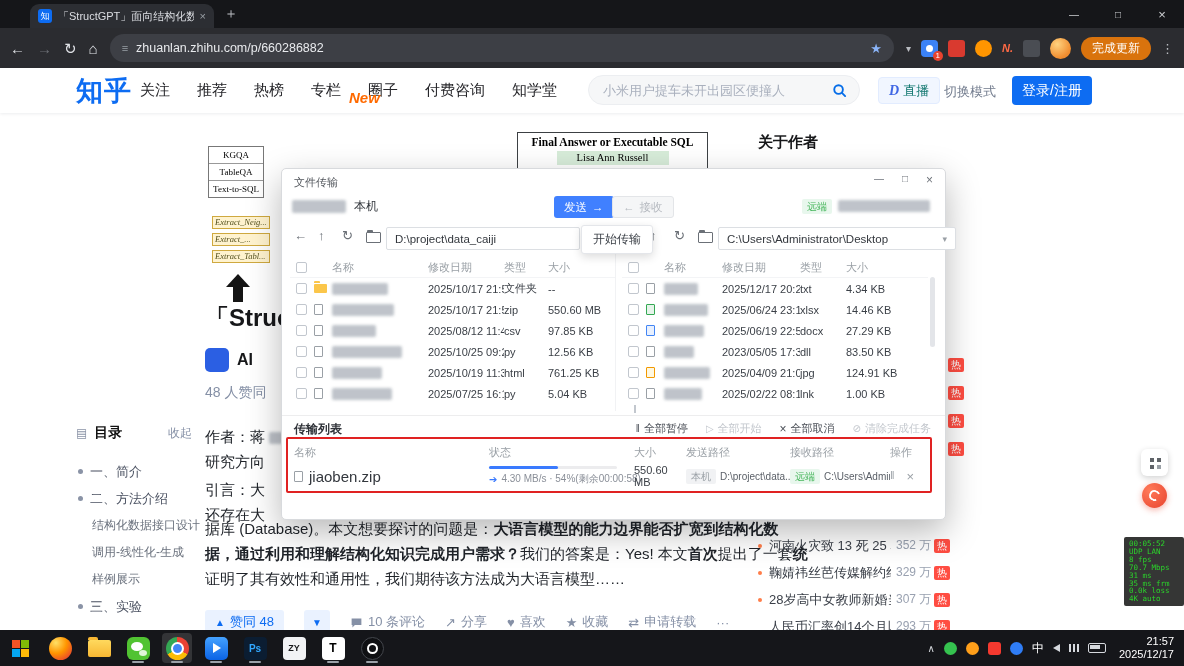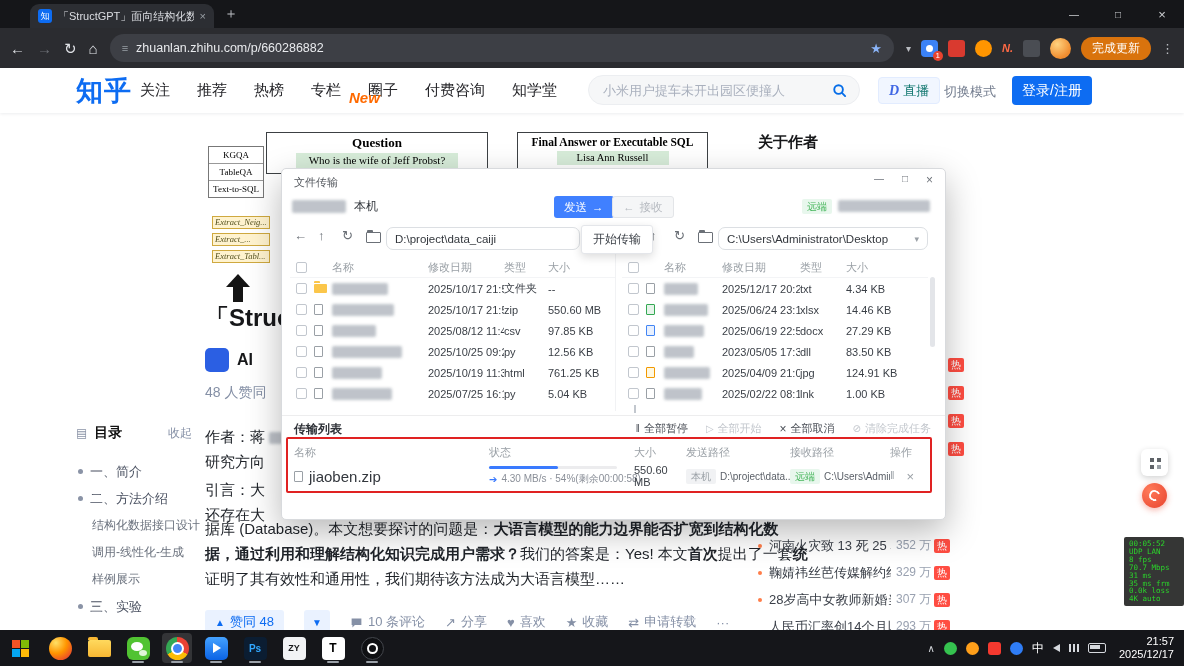--- a/index.html
+++ b/index.html
@@ -128,21 +128,21 @@
   .btn-send{position:absolute;left:272px;top:27px;height:22px;background:#4080ff;color:#fff;border-radius:3px;display:flex;align-items:center;gap:5px;padding:0 10px;font-size:11.5px}
   .btn-recv{position:absolute;left:330px;top:27px;height:22px;background:#f5f6f7;border:1px solid #e3e5e8;color:#b6bac0;border-radius:3px;display:flex;align-items:center;gap:5px;padding:0 10px;font-size:11.5px;box-sizing:border-box}
   .chip{display:inline-block;font-size:10px;line-height:15px;padding:0 5px;border-radius:2px}
   .chip.green{background:#e8f7ed;color:#49b75e}
   .chip.gray{background:#f1f2f4;color:#9aa0a6}
   .r-chip{position:absolute;left:520px;top:30px}
   .r-blur{position:absolute;left:556px;top:31px;width:92px;height:12px}
   .tool-ic{position:absolute;top:60px;color:#6b7077;font-size:13px;line-height:1}
   .fico{position:absolute;top:63px;width:13px;height:9px;border:1px solid #6b7077;border-radius:1px}
   .fico::before{content:"";position:absolute;top:-3px;left:0;width:6px;height:2px;background:#6b7077;border-radius:1px 1px 0 0}
-  .path-box{position:absolute;top:58px;height:23px;border:1px solid #dcdfe3;border-radius:7px;display:flex;align-items:center;padding:0 8px;box-sizing:border-box;font-size:11.5px;color:#33373d;background:#fff}
+  .path-box{position:absolute;top:58px;height:23px;border:1px solid #dcdfe3;border-radius:2px;display:flex;align-items:center;padding:0 8px;box-sizing:border-box;font-size:11.5px;color:#33373d;background:#fff}
   .path-box .pv{flex:1;white-space:n owrap;overflow:hidden}
   .path-box .chev{color:#9aa0a6;font-size:9px;margin-left:6px}
   .tooltip{position:absolute;left:299px;top:56px;background:#fff;border:1px solid #e4e6ea;border-radius:3px;box-shadow:0 3px 10px rgba(0,0,0,.14);padding:5px 11px;font-size:12px;color:#3a3f46;z-index:10}
   .pane-sep{position:absolute;left:333px;top:56px;width:1px;height:186px;background:#f1f2f4}
   .fhead,.frow{display:grid;align-items:center}
   .pane-left .fhead,.pane-left .frow{grid-template-columns:24px 18px 96px 76px 44px 1fr}
   .pane-right .fhead,.pane-right .frow{grid-template-columns:24px 18px 58px 78px 46px 1fr}
   .pane{position:absolute}
   .pane-left{left:8px;top:88px;width:325px}
   .pane-right{left:340px;top:88px;width:306px}
@@ -316,24 +316,20 @@
     </div>
     <span class="zh-mode">切换模式</span>
     <div class="zh-login">登录/注册</div>
   </div>
 
   <div class="fig-table serif">
       <div class="task-row"><span>KGQA</span></div>
       <div class="task-row"><span>TableQA</span></div>
       <div class="task-row"><span>Text-to-SQL</span></div>
     </div>
-  <div class="q-box serif">
-    <div class="ttl">Question</div>
-    <div class="band">Who is the wife of Jeff Probst?</div>
-  </div>
   <div class="a-box serif">
     <div class="ttl">Final Answer or Executable SQL</div>
     <div class="band">Lisa Ann Russell</div>
   </div>
   <div class="ext-stack serif">
       <div class="ext-box"><span>Extract_Neig...</span></div>
       <div class="ext-box"><span>Extract_...</span></div>
       <div class="ext-box"><span>Extract_Tabl...</span></div>
     </div>
   <div class="fig-arrow">
@@ -486,21 +482,21 @@
     <span class="tool-ic" style="left:36px">↑</span>
     <span class="tool-ic" style="left:60px">↻</span>
     <span class="fico" style="left:84px"></span>
     <div class="path-box" style="left:104px;width:194px">
       <span class="pv">D:\project\data_caiji</span>
     </div>
     <div class="tooltip">开始传输</div>
     <span class="tool-ic" style="left:368px">↑</span>
     <span class="tool-ic" style="left:392px">↻</span>
     <span class="fico" style="left:416px"></span>
-    <div class="path-box" style="left:436px;width:210px">
+    <div class="path-box" style="left:436px;width:238px">
       <span class="pv">C:\Users\Administrator\Desktop</span>
       <span class="chev">▾</span>
     </div>
     <div class="pane-sep"></div>
 
     <div class="pane pane-left">
       <div class="fhead">
         <span class="cb"></span>
           <span></span>
         <span>名称</span>

